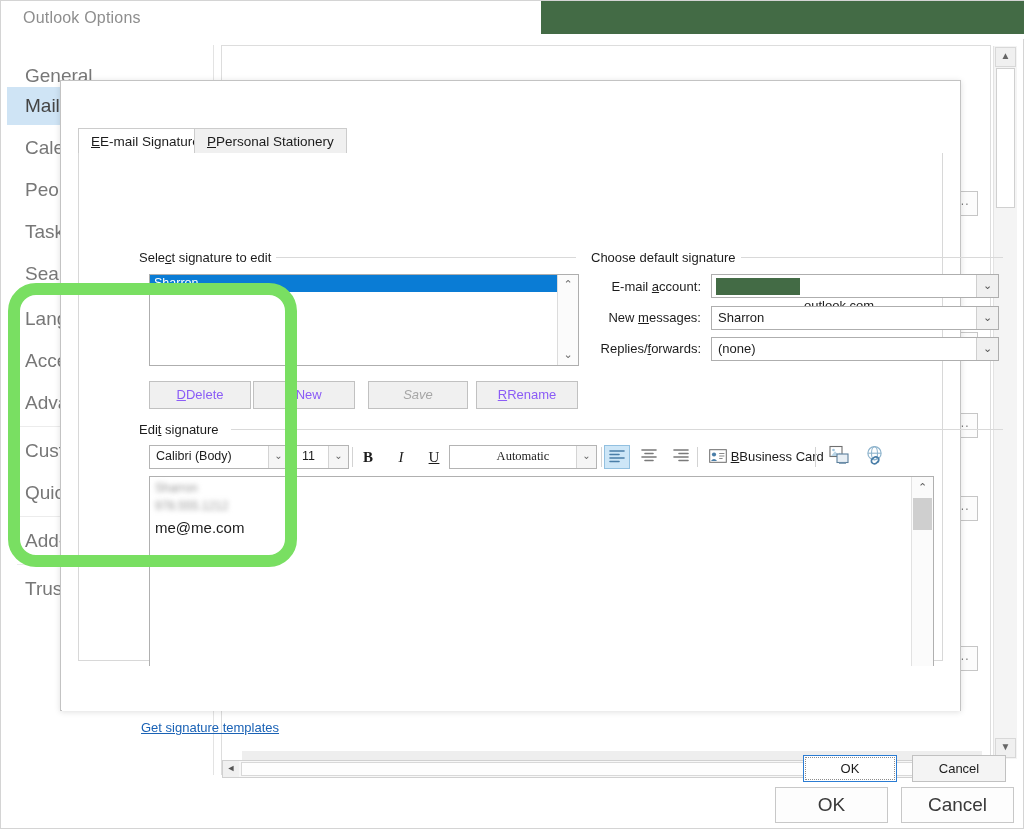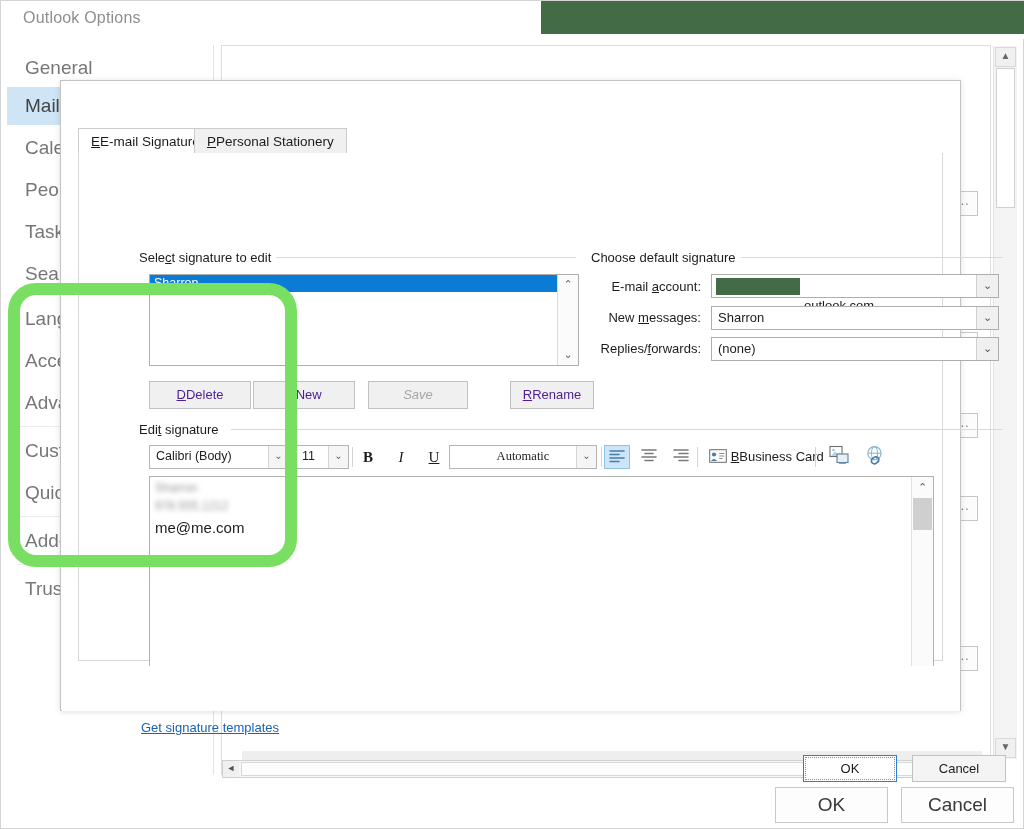--- a/index.html
+++ b/index.html
@@ -335,29 +335,29 @@
   }
 
   
   .sig-btn {
     position: absolute;
     height: 28px;
     background: #f0f0f0;
     border: 1px solid #c1c1c1;
     box-sizing: border-box;
     font-size: 13px;
-    color: #4c1d95;
+    color: #8b5cf6;
     text-align: center;
     line-height: 26px;
   }
   .sig-btn.disabled { color: #a6a6a6; font-style: italic; }
   #btn-delete { left: 88px; top: 300px; width: 102px; }
   #btn-new    { left: 192px; top: 300px; width: 102px; }
   #btn-save   { left: 307px; top: 300px; width: 100px; }
-  #btn-rename { left: 415px; top: 300px; width: 84px; margin-left: 34px; }
+  #btn-rename { left: 415px; top: 300px; width: 102px; }
 
   
   .right-label {
     position: absolute;
     font-size: 13px;
     color: #1c1c1c;
     text-align: right;
     white-space: nowrap;
   }
   .combo {
@@ -569,21 +569,21 @@
 <body>
 
 <div id="options-window">
 
   <div id="options-titlebar">
     <div id="options-title">Outlook Options</div>
     <div id="title-redaction"></div>
   </div>
 
   <div id="options-nav">
-    <div class="nav-item" style="top:4px;"><span>General</span></div>
+    <div class="nav-item" style="top:12px;"><span>General</span></div>
     <div class="nav-item selected" style="top:42px;"><span>Mail</span></div>
     <div class="nav-item" style="top:84px;"><span>Calendar</span></div>
     <div class="nav-item" style="top:126px;"><span>People</span></div>
     <div class="nav-item" style="top:168px;"><span>Tasks</span></div>
     <div class="nav-item" style="top:210px;"><span>Search</span></div>
     <div class="nav-sep" style="top:249px;"></div>
     <div class="nav-item" style="top:255px;"><span>Language</span></div>
     <div class="nav-item" style="top:297px;"><span>Accessibility</span></div>
     <div class="nav-item" style="top:339px;"><span>Advanced</span></div>
     <div class="nav-sep" style="top:381px;"></div>

